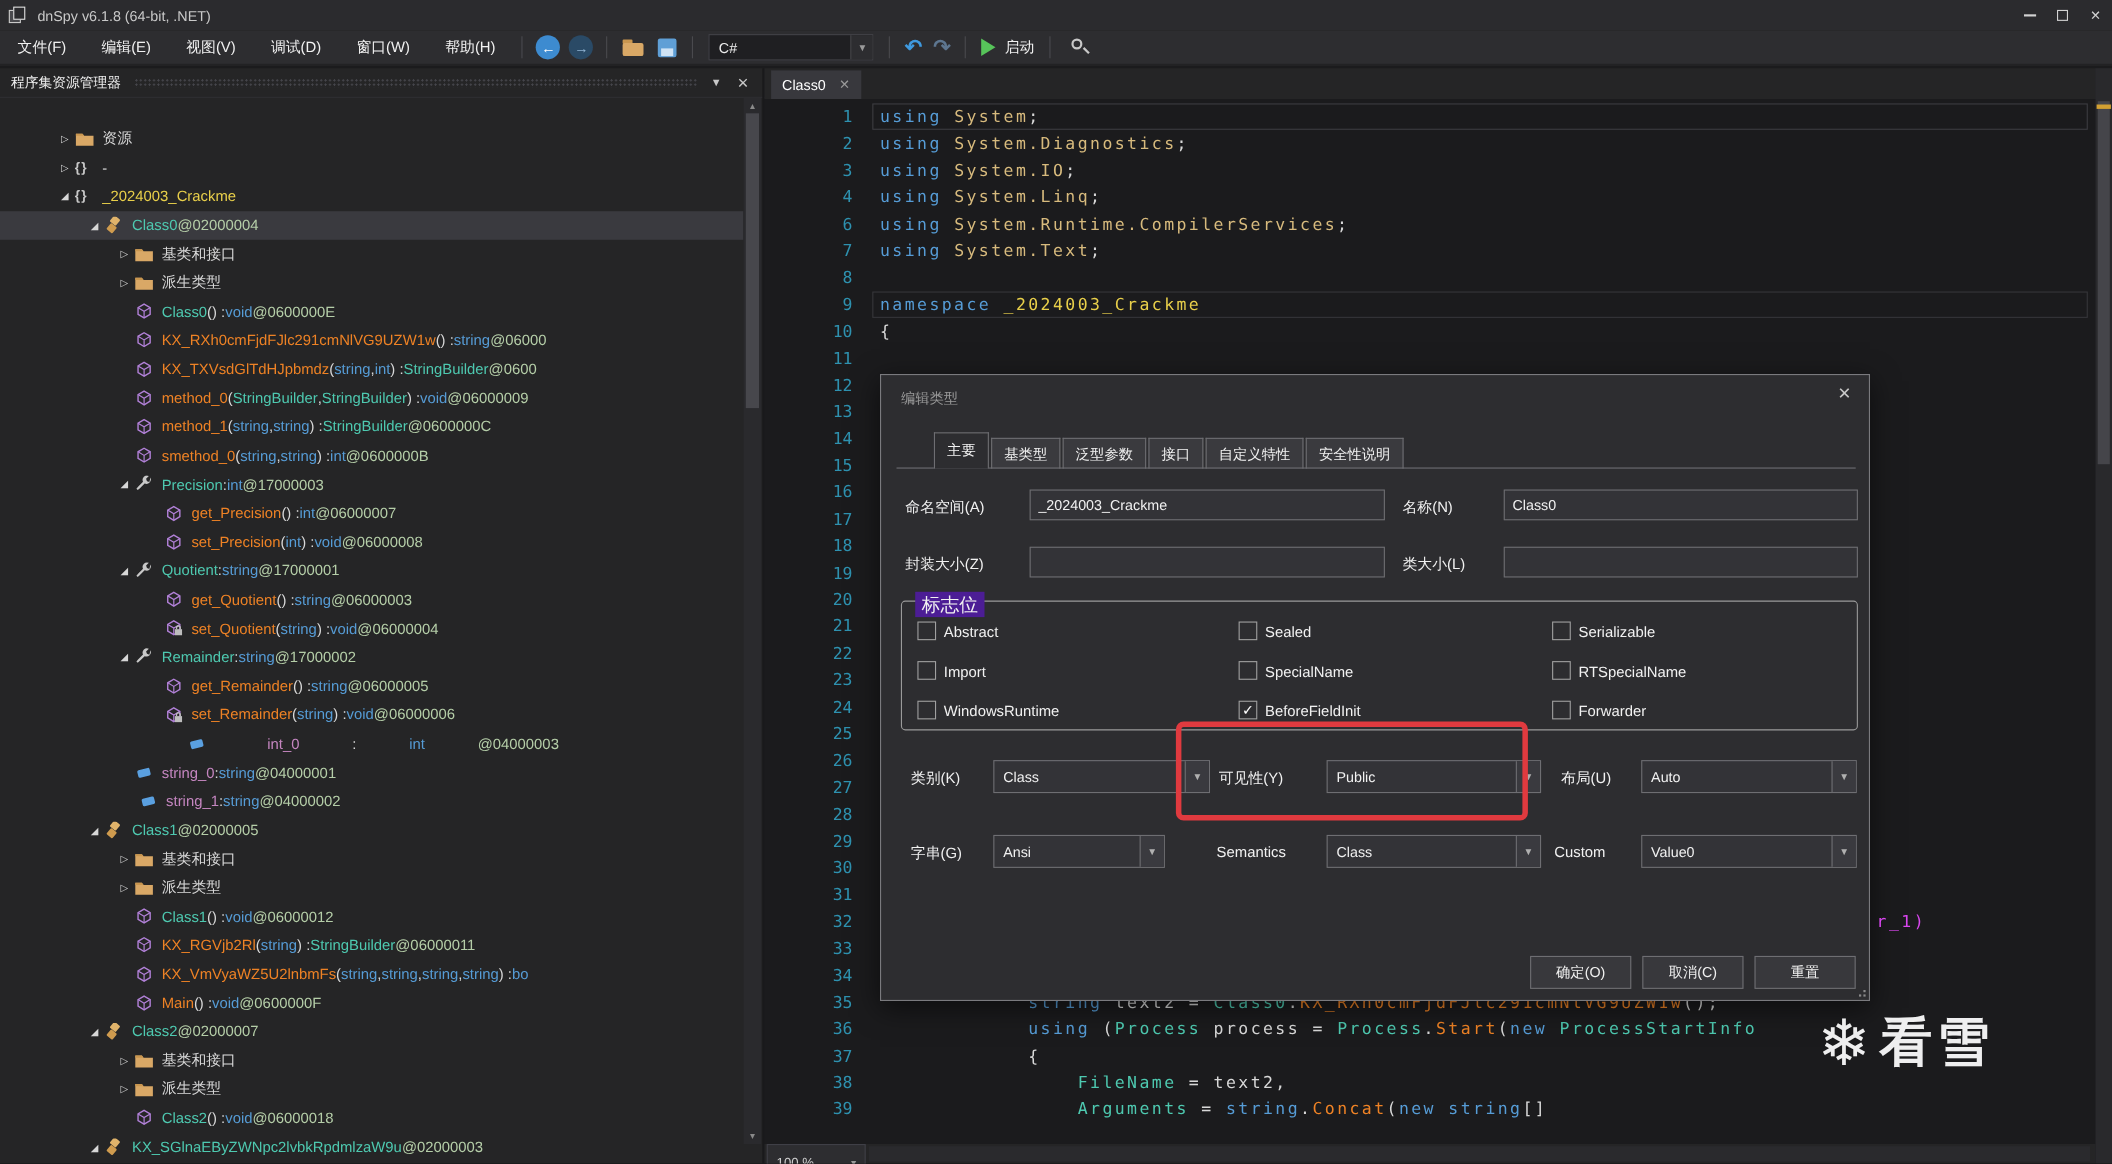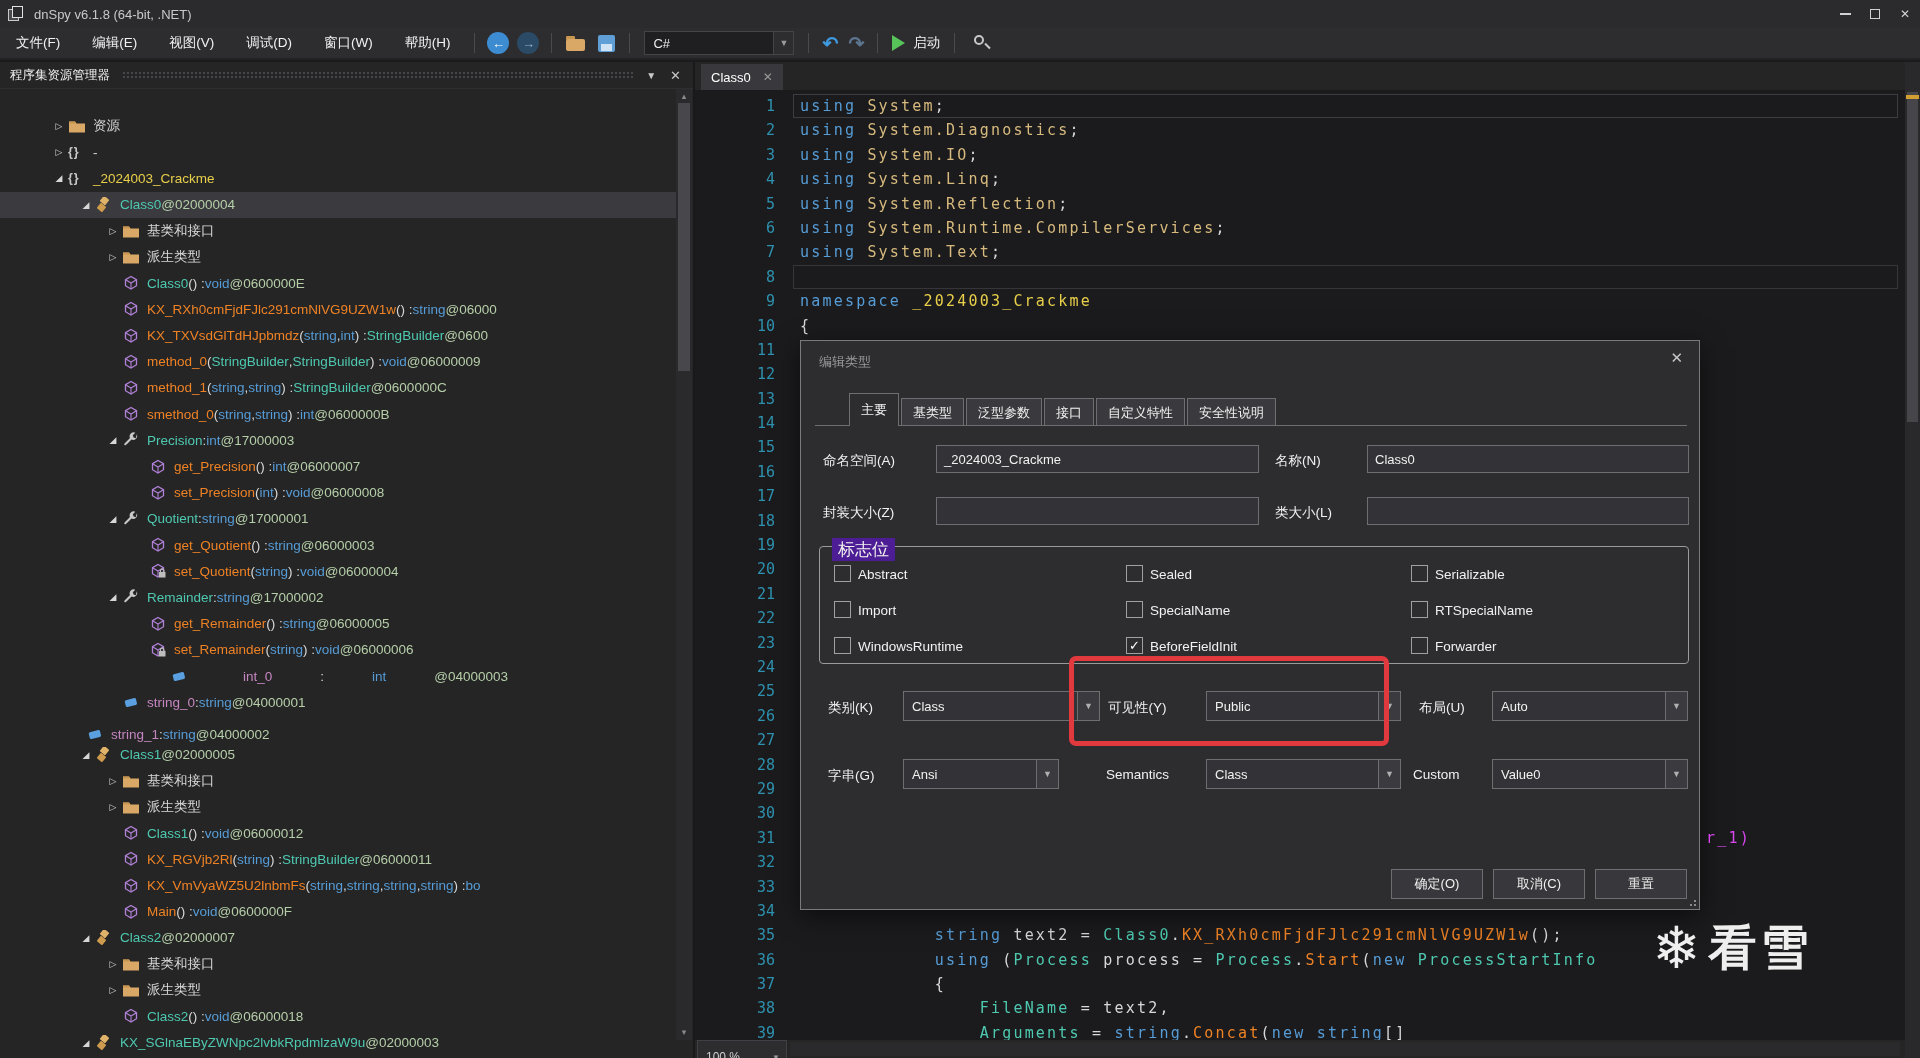--- a/index.html
+++ b/index.html
@@ -477,21 +477,21 @@
           <span class="t-ico">
             <svg width="18" height="16" viewBox="0 0 16 16">
               <rect x="2" y="5" width="11.5" height="7" rx="1.5" transform="rotate(-14 8 8)" fill="#5aa0e0"></rect>
             </svg>
           </span>
           <span class="c-p">string_0</span>
           <span class="c-w"> : </span>
           <span class="c-k">string</span>
           <span class="c-a"> @04000001</span>
         </div>
-        <div class="tree-row" style="padding-left: 68px; align-items: flex-end;">
+        <div class="tree-row" style="padding-left: 108px;">
           <span class="t-exp"></span>
           <span class="t-ico">
             <svg width="18" height="16" viewBox="0 0 16 16">
               <rect x="2" y="5" width="11.5" height="7" rx="1.5" transform="rotate(-14 8 8)" fill="#5aa0e0"></rect>
             </svg>
           </span>
           <span class="c-p">string_1</span>
           <span class="c-w"> : </span>
           <span class="c-k">string</span>
           <span class="c-a"> @04000002</span>
@@ -660,21 +660,20 @@
     </div>
   </div>
   <div class="code-area">
     <div class="caret-box1"></div>
     <div class="caret-box8"></div>
     <div id="code">
         <div class="code-row"><span class="gutter">1</span><span class="codetext"><span class="c-k">using </span><span class="c-ns">System</span><span class="c-w">;</span></span></div>
         <div class="code-row"><span class="gutter">2</span><span class="codetext"><span class="c-k">using </span><span class="c-ns">System.Diagnostics</span><span class="c-w">;</span></span></div>
         <div class="code-row"><span class="gutter">3</span><span class="codetext"><span class="c-k">using </span><span class="c-ns">System.IO</span><span class="c-w">;</span></span></div>
         <div class="code-row"><span class="gutter">4</span><span class="codetext"><span class="c-k">using </span><span class="c-ns">System.Linq</span><span class="c-w">;</span></span></div>
-        <div class="code-row"><span class="gutter">5</span><span class="codetext"><span class="c-k">using </span><span class="c-ns">System.Reflection</span><span class="c-w">;</span></span></div>
         <div class="code-row"><span class="gutter">6</span><span class="codetext"><span class="c-k">using </span><span class="c-ns">System.Runtime.CompilerServices</span><span class="c-w">;</span></span></div>
         <div class="code-row"><span class="gutter">7</span><span class="codetext"><span class="c-k">using </span><span class="c-ns">System.Text</span><span class="c-w">;</span></span></div>
         <div class="code-row"><span class="gutter">8</span><span class="codetext"></span></div>
         <div class="code-row"><span class="gutter">9</span><span class="codetext"><span class="c-k">namespace </span><span class="c-y">_2024003_Crackme</span></span></div>
         <div class="code-row"><span class="gutter">10</span><span class="codetext"><span class="c-w">{</span></span></div>
         <div class="code-row"><span class="gutter">11</span></div>
         <div class="code-row"><span class="gutter">12</span></div>
         <div class="code-row"><span class="gutter">13</span></div>
         <div class="code-row"><span class="gutter">14</span></div>
         <div class="code-row"><span class="gutter">15</span></div>

